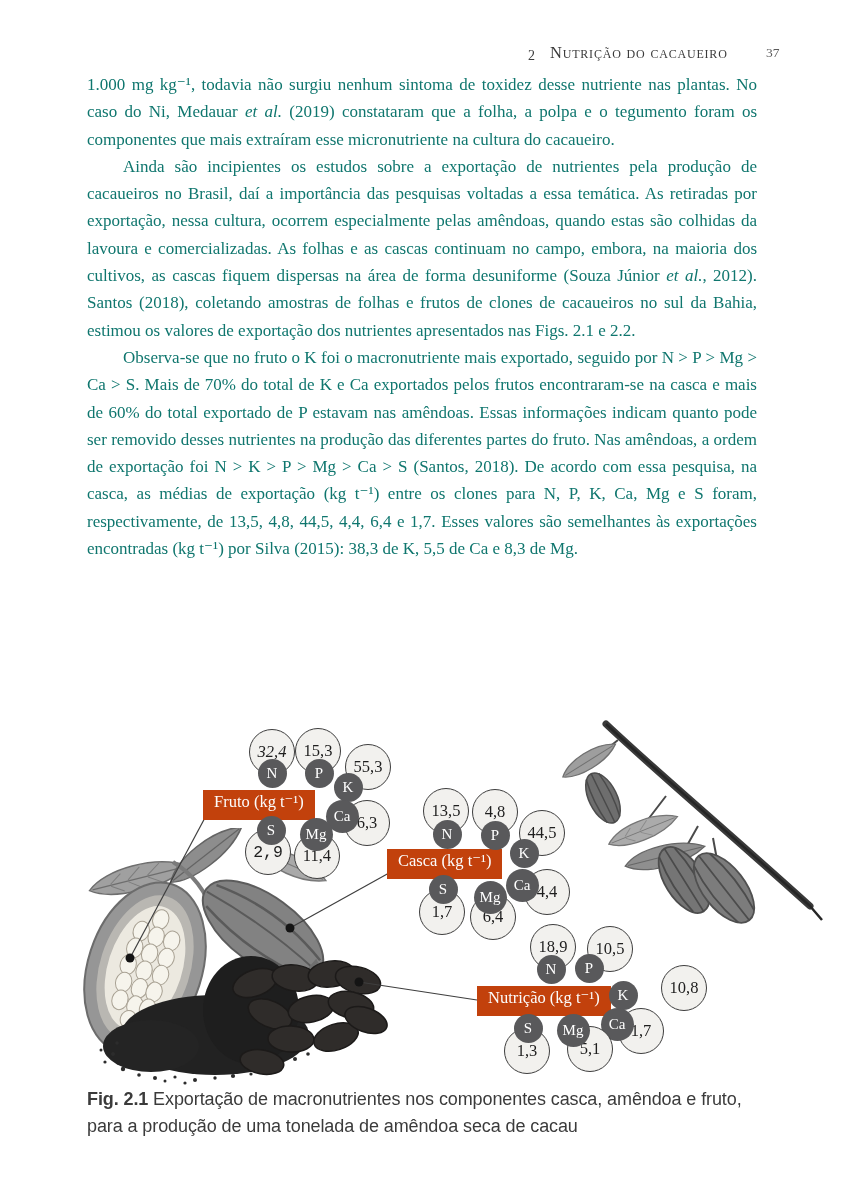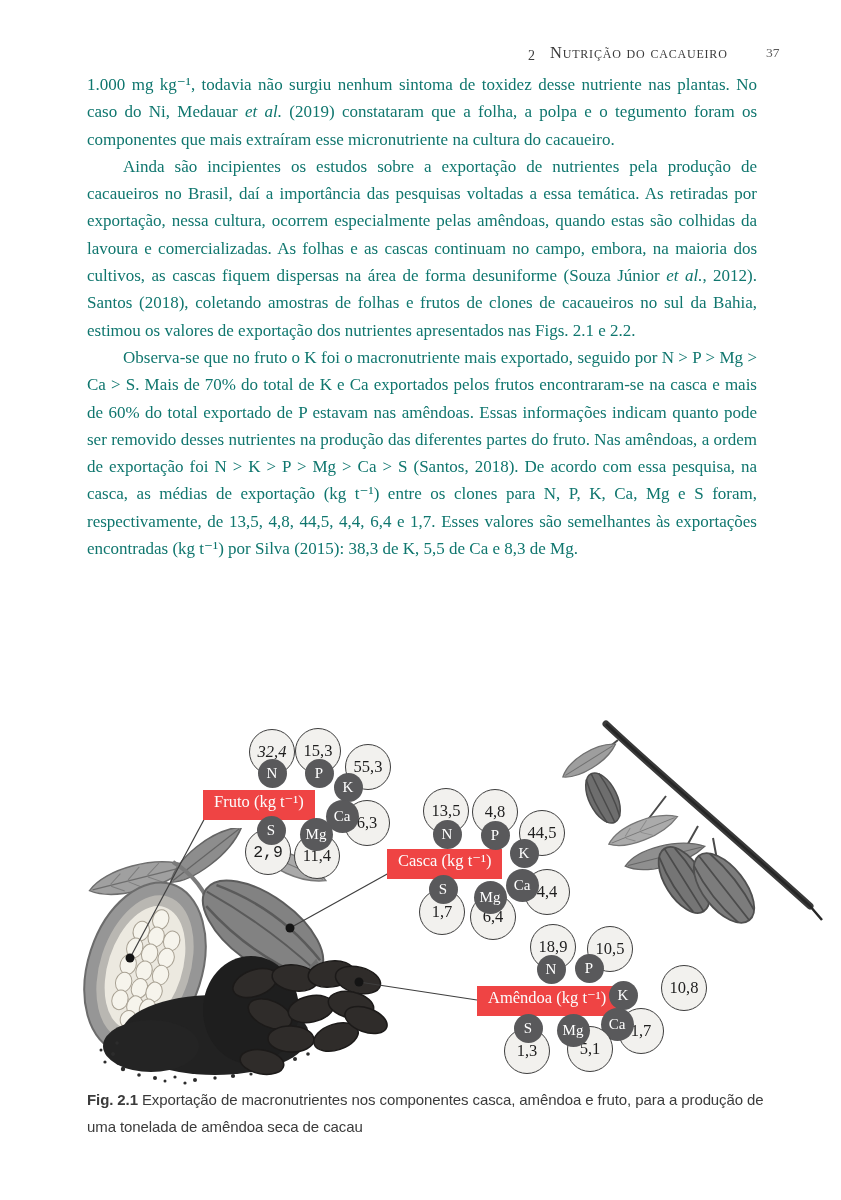--- a/index.html
+++ b/index.html
@@ -20,37 +20,37 @@
   .bodytext p{margin:0;}
   .bodytext p.indent{text-indent:36px;}
 
   
   .figure{position:absolute;left:0;top:710px;width:841px;height:380px;}
   .figure svg{position:absolute;}
   #callouts{left:0;top:0;z-index:3;pointer-events:none;}
   #illu-left{left:55px;top:118px;z-index:1;}
   #illu-right{left:548px;top:8px;z-index:1;}
 
-  .fig-label{position:absolute;z-index:4;background:#ef4444;color:#fcfcfc;
+  .fig-label{position:absolute;z-index:4;background:#c2410c;color:#fcfcfc;
              font-size:16.5px;line-height:1;padding:4px 11px 9px;white-space:nowrap;}
   .label-fruto{left:203px;top:80px;}
   .label-casca{left:387px;top:139px;}
   .label-amendoa{left:477px;top:276px;}
 
   #nutrient-layer{position:absolute;inset:0;z-index:5;}
   .value-circle{position:absolute;width:46px;height:46px;border-radius:50%;background:#f2f1ee;
                 border:1.5px solid #3e3e3e;box-sizing:border-box;display:flex;align-items:center;
                 justify-content:center;font-size:16.5px;color:#1e1e1e;}
   .nbadge{position:absolute;width:29px;height:29px;border-radius:50%;background:#59595b;color:#ffffff;
           display:flex;align-items:center;justify-content:center;font-size:15px;}
   .nbadge.big{width:33px;height:33px;}
 
   
   .caption{position:absolute;left:87px;top:1086px;width:678px;
-           font-family:"Liberation Sans","DejaVu Sans",sans-serif;font-size:15px;
+           font-family:"Liberation Sans","DejaVu Sans",sans-serif;font-size:18px;
            line-height:27px;color:#3b3b3b;letter-spacing:-0.1px;}
   .caption .cap-label{font-weight:bold;}
   .source{position:absolute;left:87px;top:1142px;width:678px;
           font-family:"Liberation Sans","DejaVu Sans",sans-serif;font-size:14.5px;color:#3b3b3b;}
 </style>
 </head>
 <body>
 
 <div class="page">
 
@@ -198,21 +198,21 @@
       </g>
       <g fill="#141414">
         <circle cx="130" cy="248" r="4.5"></circle>
         <circle cx="290" cy="218" r="4.5"></circle>
         <circle cx="359" cy="272" r="4.5"></circle>
       </g>
     </svg>
 
     <div class="fig-label label-fruto">Fruto (kg t⁻¹)</div>
     <div class="fig-label label-casca">Casca (kg t⁻¹)</div>
-    <div class="fig-label label-amendoa">Amêndoa (kg t⁻¹)</div>
+    <div class="fig-label label-amendoa">Nutrição (kg t⁻¹)</div>
 
     <div id="nutrient-layer">
         <div class="value-circle" style="left: 249px; top: 19px; font-style: italic;">32,4</div>
         <div class="nbadge" style="left: 257.5px; top: 48.5px;">N</div>
         <div class="value-circle" style="left: 295px; top: 18px;">15,3</div>
         <div class="nbadge" style="left: 304.5px; top: 48.5px;">P</div>
         <div class="value-circle" style="left: 345px; top: 34px;">55,3</div>
         <div class="nbadge" style="left: 333.5px; top: 62.5px;">K</div>
         <div class="value-circle" style="left: 344px; top: 90px; font-family: Liberation Serif, serif;">6,3</div>
         <div class="nbadge big" style="left: 325.5px; top: 89.5px;">Ca</div>

